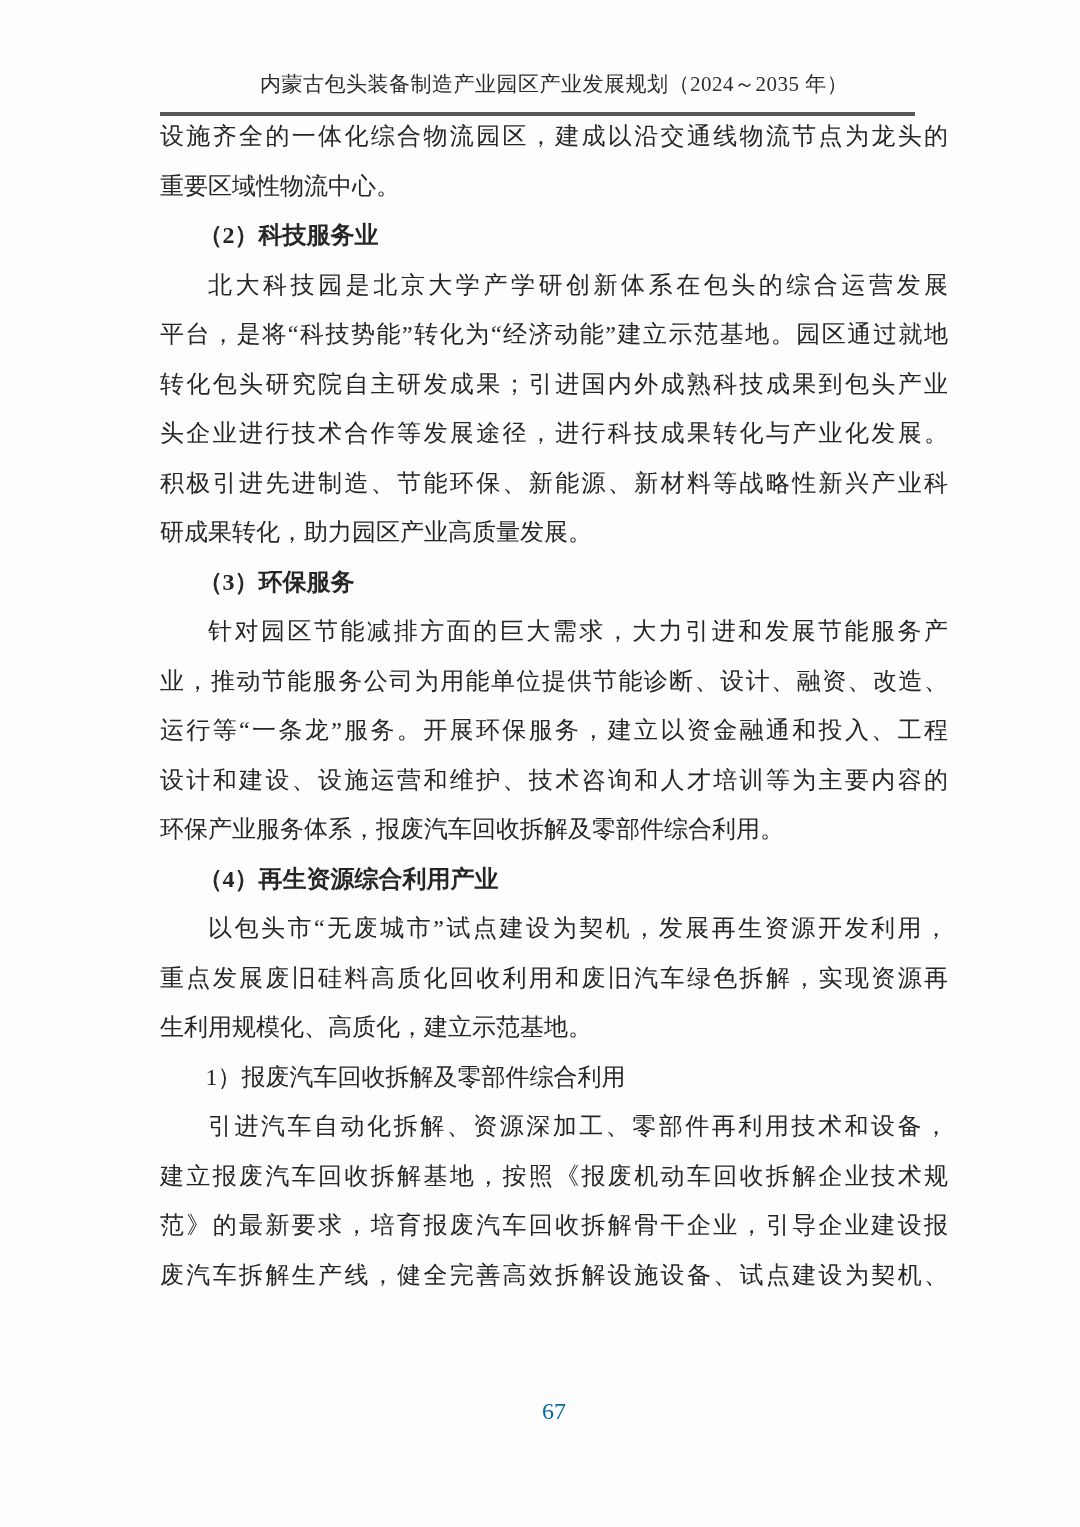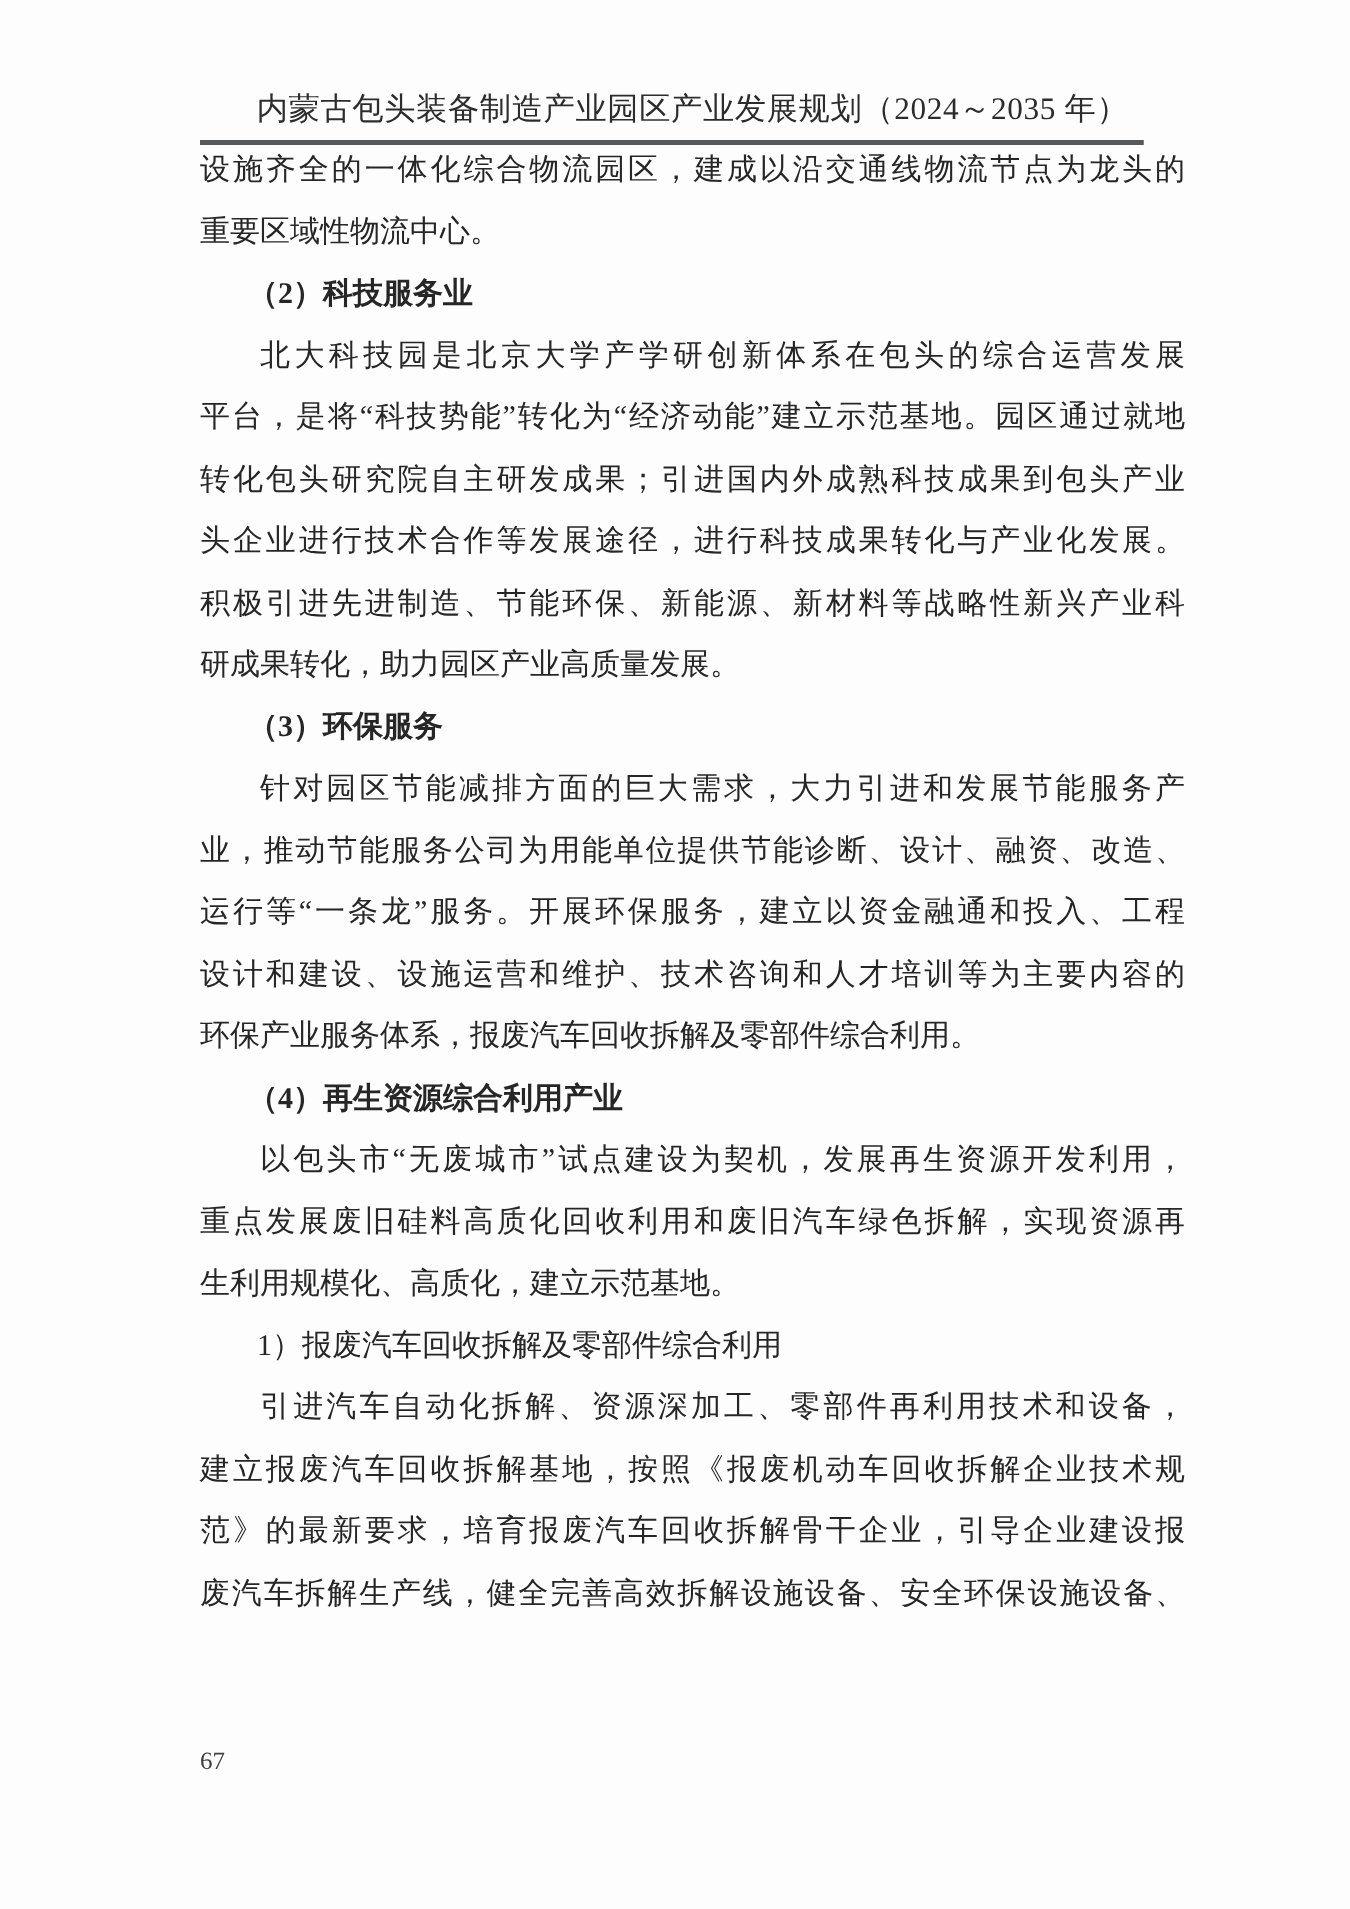--- a/index.html
+++ b/index.html
@@ -7,21 +7,21 @@
     width: 1080px; height: 1527px;
     position: relative;
     background: #fdfdfd;
     color: #262626;
     font-family: "Liberation Serif", "DejaVu Serif", serif;
     overflow: hidden;
   }
   .page-header-title {
     position: absolute;
     left: 160px; width: 788px; top: 70px;
-    font-size: 25px;
+    font-size: 21px;
     letter-spacing: 0.5px;
     text-align: center;
     color: #2c2c2c;
     white-space: nowrap;
   }
   .page-header-rule {
     position: absolute;
     left: 160px; top: 112px;
     width: 755px; height: 4px;
     background: #58595b;
@@ -41,23 +41,23 @@
     text-indent: 1.6em;
     text-align-last: left;
   }
   .ln.sub {
     text-indent: 1.9em;
     text-align-last: left;
   }
   .page-footer-number {
     position: absolute;
     left: 160px; width: 788px; top: 1398px;
-    text-align: left;
-    font-size: 20px;
-    color: #404040;
+    text-align: center;
+    font-size: 24px;
+    color: #0369a1;
   }
 </style>
 </head>
 <body>
 
 <div class="page-header-title">内蒙古包头装备制造产业园区产业发展规划（2024～2035 年）</div>
 <div class="page-header-rule"></div>
 
 <div class="content">
   <div class="ln full">设施齐全的一体化综合物流园区，建成以沿交通线物流节点为龙头的</div>
@@ -80,16 +80,16 @@
 
   <div class="ln head">（4）再生资源综合利用产业</div>
   <div class="ln full indent">以包头市“无废城市”试点建设为契机，发展再生资源开发利用，</div>
   <div class="ln full">重点发展废旧硅料高质化回收利用和废旧汽车绿色拆解，实现资源再</div>
   <div class="ln end">生利用规模化、高质化，建立示范基地。</div>
 
   <div class="ln sub">1）报废汽车回收拆解及零部件综合利用</div>
   <div class="ln full indent">引进汽车自动化拆解、资源深加工、零部件再利用技术和设备，</div>
   <div class="ln full">建立报废汽车回收拆解基地，按照《报废机动车回收拆解企业技术规</div>
   <div class="ln full">范》的最新要求，培育报废汽车回收拆解骨干企业，引导企业建设报</div>
-  <div class="ln full">废汽车拆解生产线，健全完善高效拆解设施设备、安全环保设施设备、</div>
+  <div class="ln full">废汽车拆解生产线，健全完善高效拆解设施设备、试点建设为契机、</div>
 </div>
 
 <div class="page-footer-number">67</div>
 
 </body></html>

